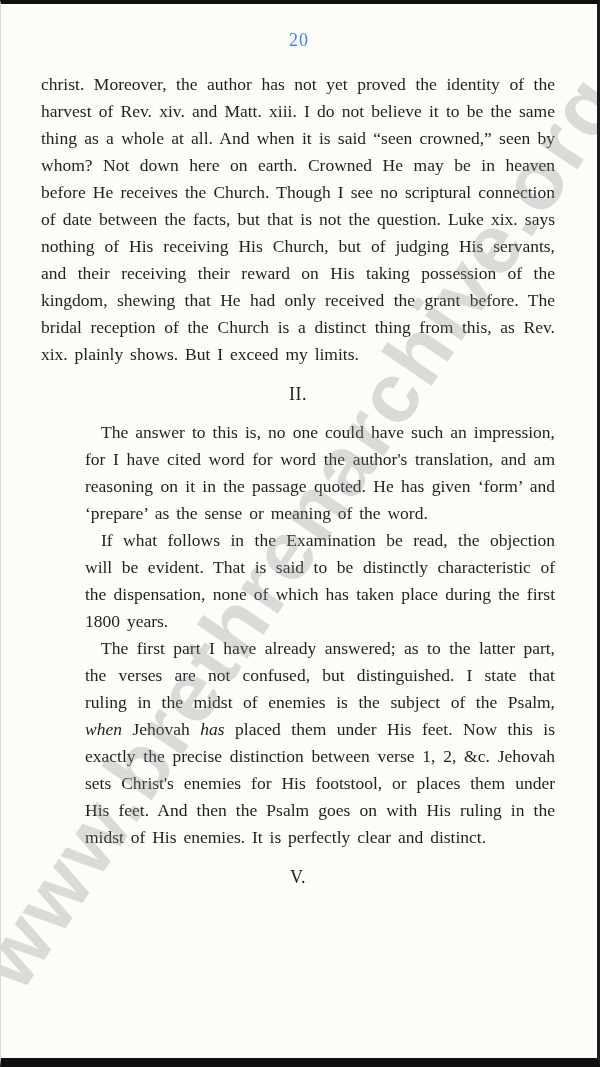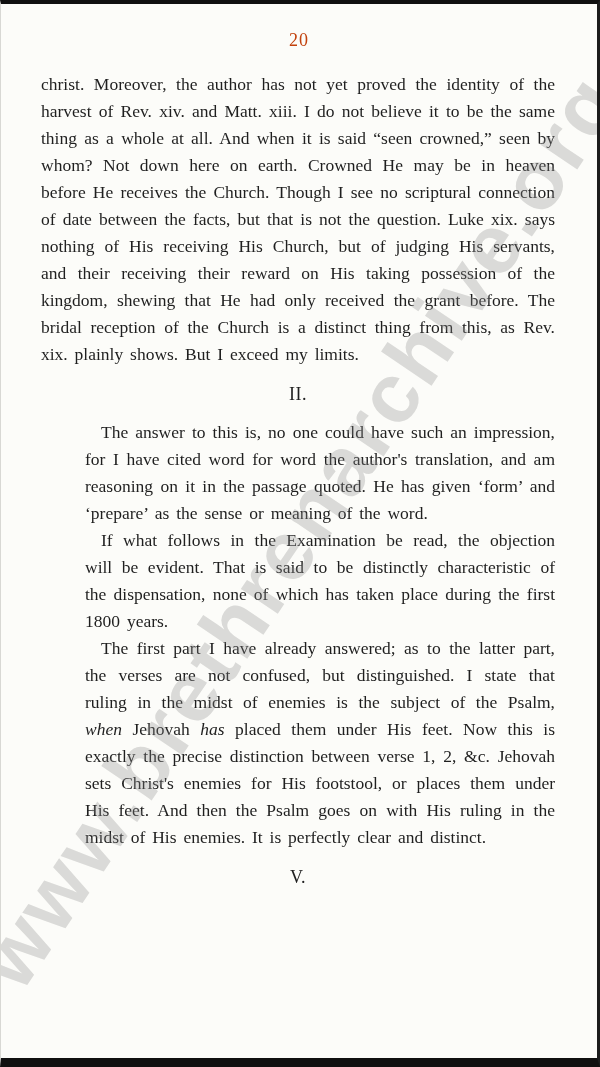--- a/index.html
+++ b/index.html
@@ -34,21 +34,21 @@
     color: rgba(140, 140, 140, 0.30);
     pointer-events: none;
     user-select: none;
     z-index: 2;
   }
   .page-number {
     margin-top: 26px;
     text-align: center;
     font-size: 18px;
     letter-spacing: 1px;
-    color: #c2410c;
+    color: #3b82f6;
     position: relative;
     z-index: 1;
   }
   .body-text {
     position: relative;
     z-index: 1;
     margin: 20px 42px 0 40px;
     font-size: 17.5px;
     line-height: 27px;
     text-align: justify;

